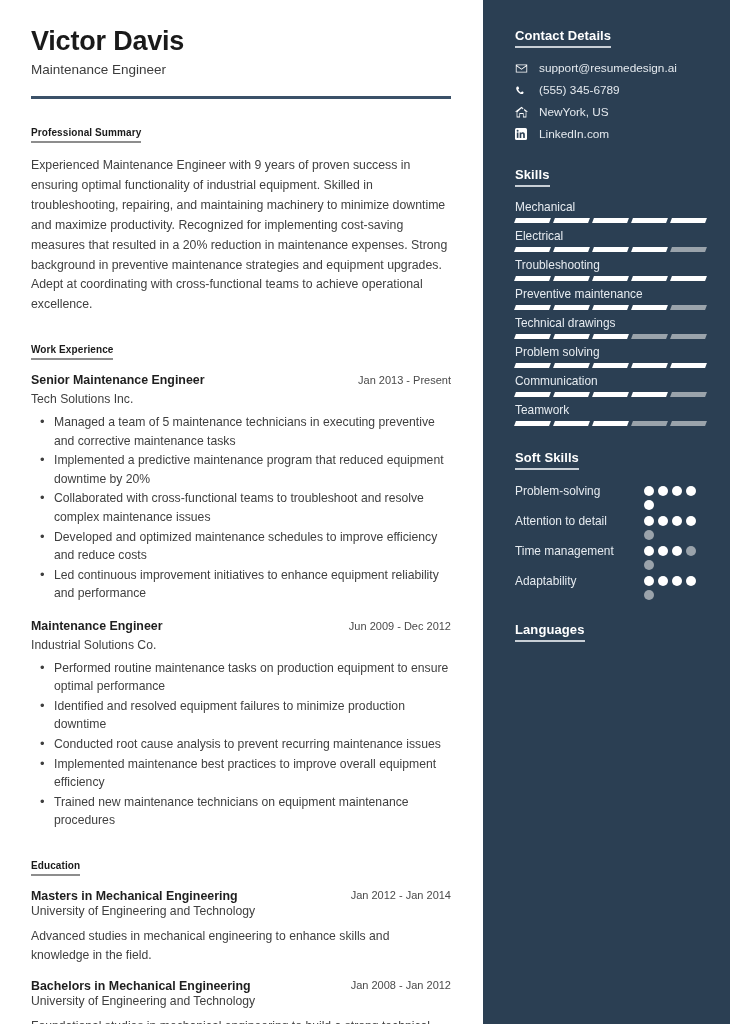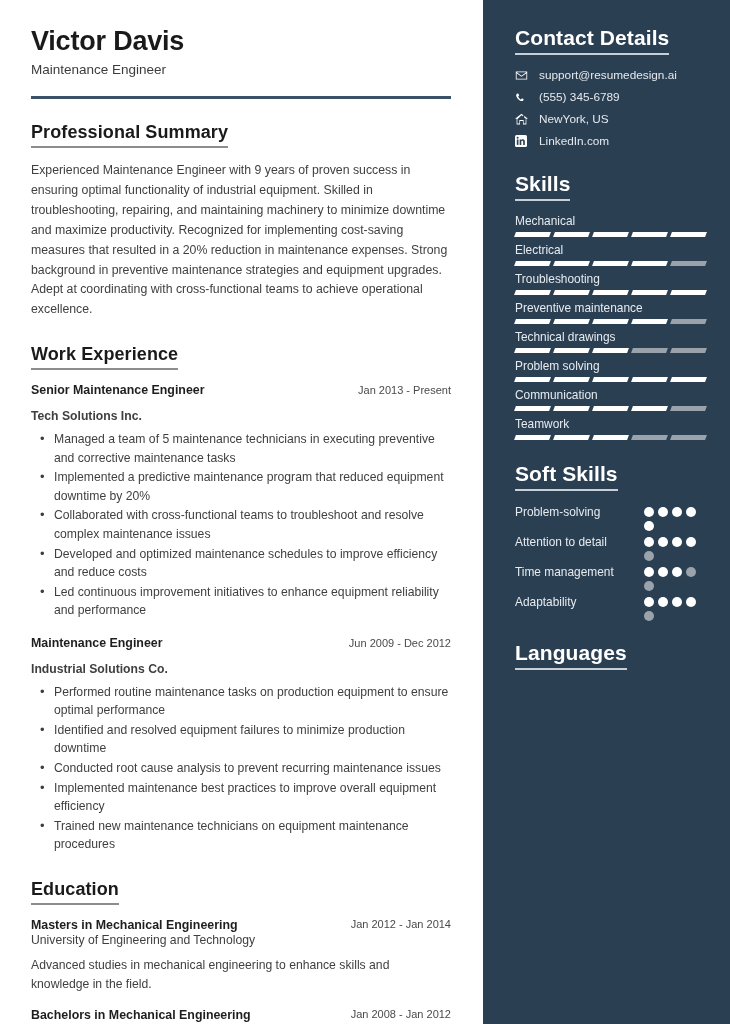--- a/index.html
+++ b/index.html
@@ -38,21 +38,21 @@
     color: #3c3c3c;
     font-weight: normal;
     margin-bottom: 19px;
   }
   .top-rule {
     height: 3px;
     background: #3b5168;
     margin-bottom: 23px;
   }
   .sec-head {
-    font-size: 18px;
+    font-size: 10px;
     font-weight: bold;
     color: #1a1a1a;
     display: inline-block;
     border-bottom: 2px solid #8d8d8d;
     padding-bottom: 3px;
     margin-bottom: 13px;
     letter-spacing: 0.1px;
   }
   .summary-text {
     font-size: 12.3px;
@@ -74,23 +74,22 @@
   }
   .job-dates {
     font-size: 11px;
     color: #4a4a4a;
     white-space: nowrap;
     padding-left: 10px;
   }
   .job-company {
     font-size: 12.2px;
     color: #3f3f3f;
-    margin-top: 12px;
+    margin-top: 5px;
     margin-bottom: 7px;
-    font-weight: bold;
   }
   ul.bullets {
     list-style: none;
     margin: 0 0 16px 0;
     padding: 0;
   }
   ul.bullets li {
     font-size: 12.2px;
     line-height: 1.52;
     color: #3f3f3f;
@@ -138,21 +137,21 @@
   .sec-gap { height: 9px; }
 
   
   .sidebar {
     width: 247px;
     background: #2b3f53;
     color: #e9edf1;
     padding: 26px 24px 0 32px;
   }
   .side-head {
-    font-size: 21px;
+    font-size: 13px;
     font-weight: bold;
     color: #ffffff;
     display: inline-block;
     border-bottom: 2px solid #c8cfd6;
     padding-bottom: 3px;
     margin-bottom: 13px;
     letter-spacing: 0.1px;
   }
   .contact-list { margin-bottom: 24px; }
   .contact-item {

